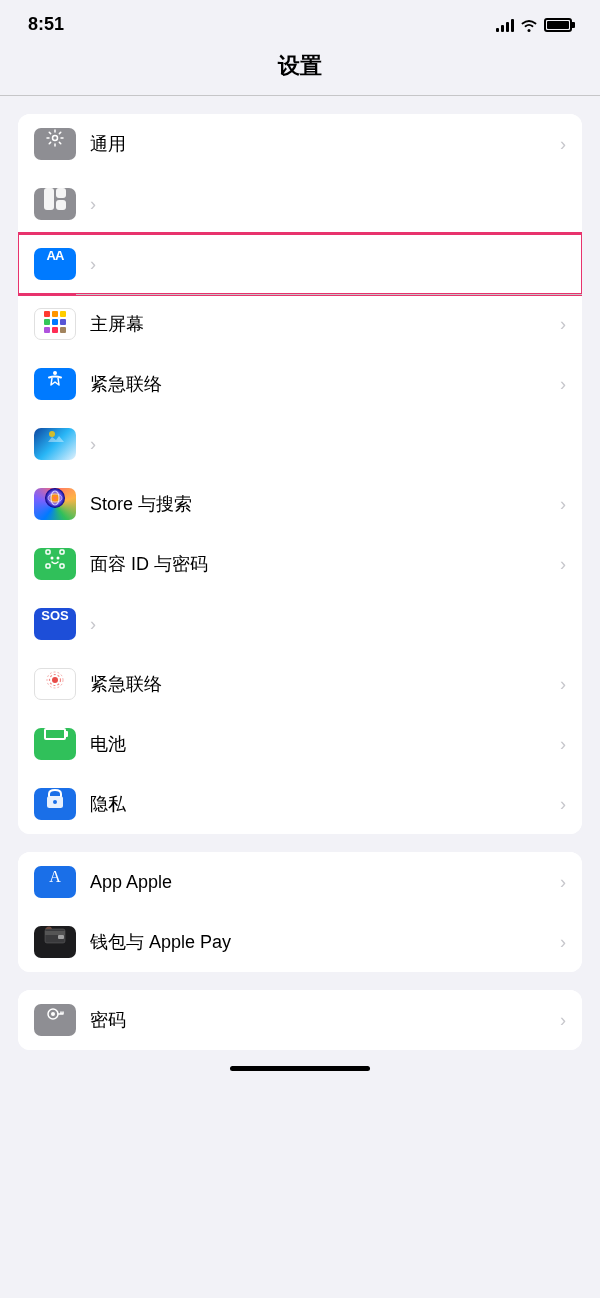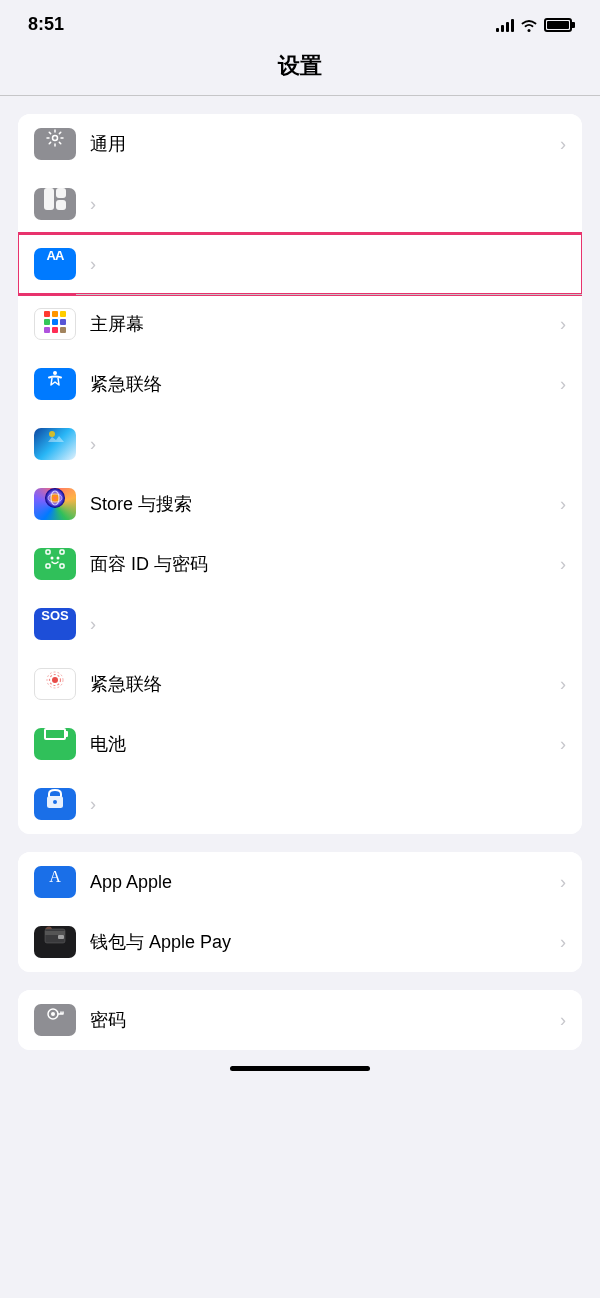--- a/index.html
+++ b/index.html
@@ -403,20 +403,21 @@
   </div>
 
   <div class="settings-row">
     <div class="row-icon icon-yinsi">
       <svg width="20" height="22" viewBox="0 0 20 22" fill="none">
         <path d="M4 8 L4 6 Q4 2 10 2 Q16 2 16 6 L16 8" stroke="white" stroke-width="2" fill="none" stroke-linecap="round"></path>
         <rect x="2" y="8" width="16" height="12" rx="2.5" fill="white" opacity="0.9"></rect>
         <circle cx="10" cy="14" r="2" fill="#1a6fe8"></circle>
       </svg>
     </div>
+    <span class="row-label">隐私</span>
     <span class="chevron">›</span>
   </div>
 
 </div>
 
 <div class="settings-card">
 
   <div class="settings-row">
     <div class="row-icon icon-appstore">
       <svg width="22" height="22" viewBox="0 0 22 22" fill="none">

